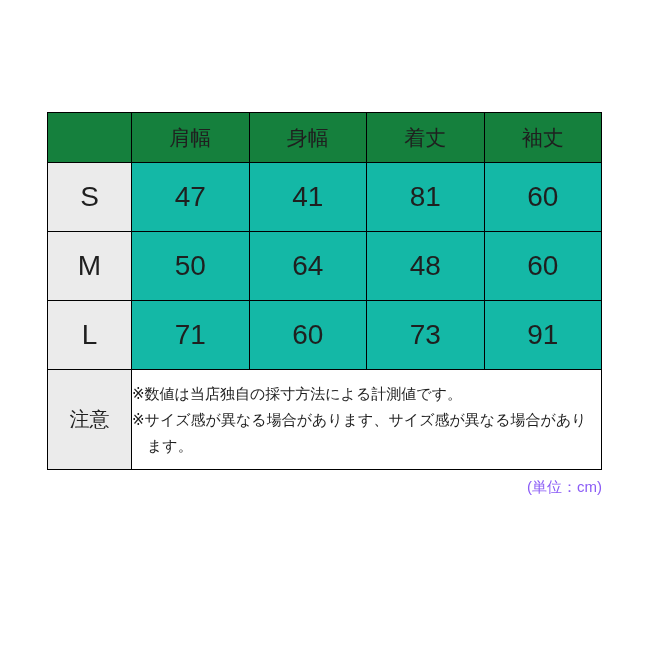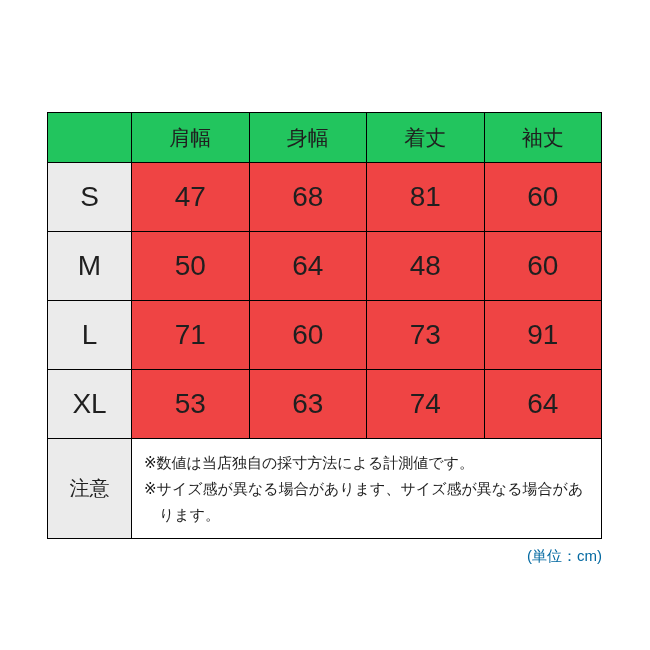--- a/index.html
+++ b/index.html
@@ -31,50 +31,50 @@
   }
   col.label-col { width: 84px; }
   th, td {
     border: 1px solid #000000;
     text-align: center;
     vertical-align: middle;
     font-weight: 400;
     padding: 0;
   }
   thead th {
-    background: #22c55e;
+    background: #15803d;
     height: 49px;
     font-size: 21px;
   }
   tbody th.row-label {
     background: #ebebeb;
     font-size: 28px;
   }
   tr.data-row { height: 69px; }
-  tr.data-row td { font-size: 28px; background: #ef4444; }
+  tr.data-row td { font-size: 28px; background: #14b8a6; }
   tr.note-row { height: 100px; }
   tr.note-row th.row-label { font-size: 20px; margin-left: 32px; }
   td.note-cell {
     text-align: left;
     background: #ffffff;
     font-size: 15px;
     line-height: 26px;
-    padding: 8px 8px 8px 12px;
+    padding: 8px 8px 8px 0;
   }
   td.note-cell p {
     margin: 0;
     padding-left: 1em;
     text-indent: -1em;
   }
   .unit-label {
     margin-top: 8px;
     width: 555px;
     text-align: right;
     font-size: 15px;
-    color: #0369a1;
+    color: #8b5cf6;
   }
 </style>
 </head>
 <body>
 
 <div class="page">
   <div class="table-wrap">
     <table class="size-table">
       <colgroup>
         <col class="label-col">
@@ -89,45 +89,38 @@
           <th>肩幅</th>
           <th>身幅</th>
           <th>着丈</th>
           <th>袖丈</th>
         </tr>
       </thead>
       <tbody>
         <tr class="data-row">
           <th class="row-label">S</th>
           <td>47</td>
-          <td>68</td>
+          <td>41</td>
           <td>81</td>
           <td>60</td>
         </tr>
         <tr class="data-row">
           <th class="row-label">M</th>
           <td>50</td>
           <td>64</td>
           <td>48</td>
           <td>60</td>
         </tr>
         <tr class="data-row">
           <th class="row-label">L</th>
           <td>71</td>
           <td>60</td>
           <td>73</td>
           <td>91</td>
         </tr>
-        <tr class="data-row">
-          <th class="row-label">XL</th>
-          <td>53</td>
-          <td>63</td>
-          <td>74</td>
-          <td>64</td>
-        </tr>
         <tr class="note-row">
           <th class="row-label">注意</th>
           <td class="note-cell" colspan="4">
             <p>※数値は当店独自の採寸方法による計測値です。</p>
             <p>※サイズ感が異なる場合があります、サイズ感が異なる場合があります。</p>
           </td>
         </tr>
       </tbody>
     </table>
     <div class="unit-label">(単位：cm)</div>

